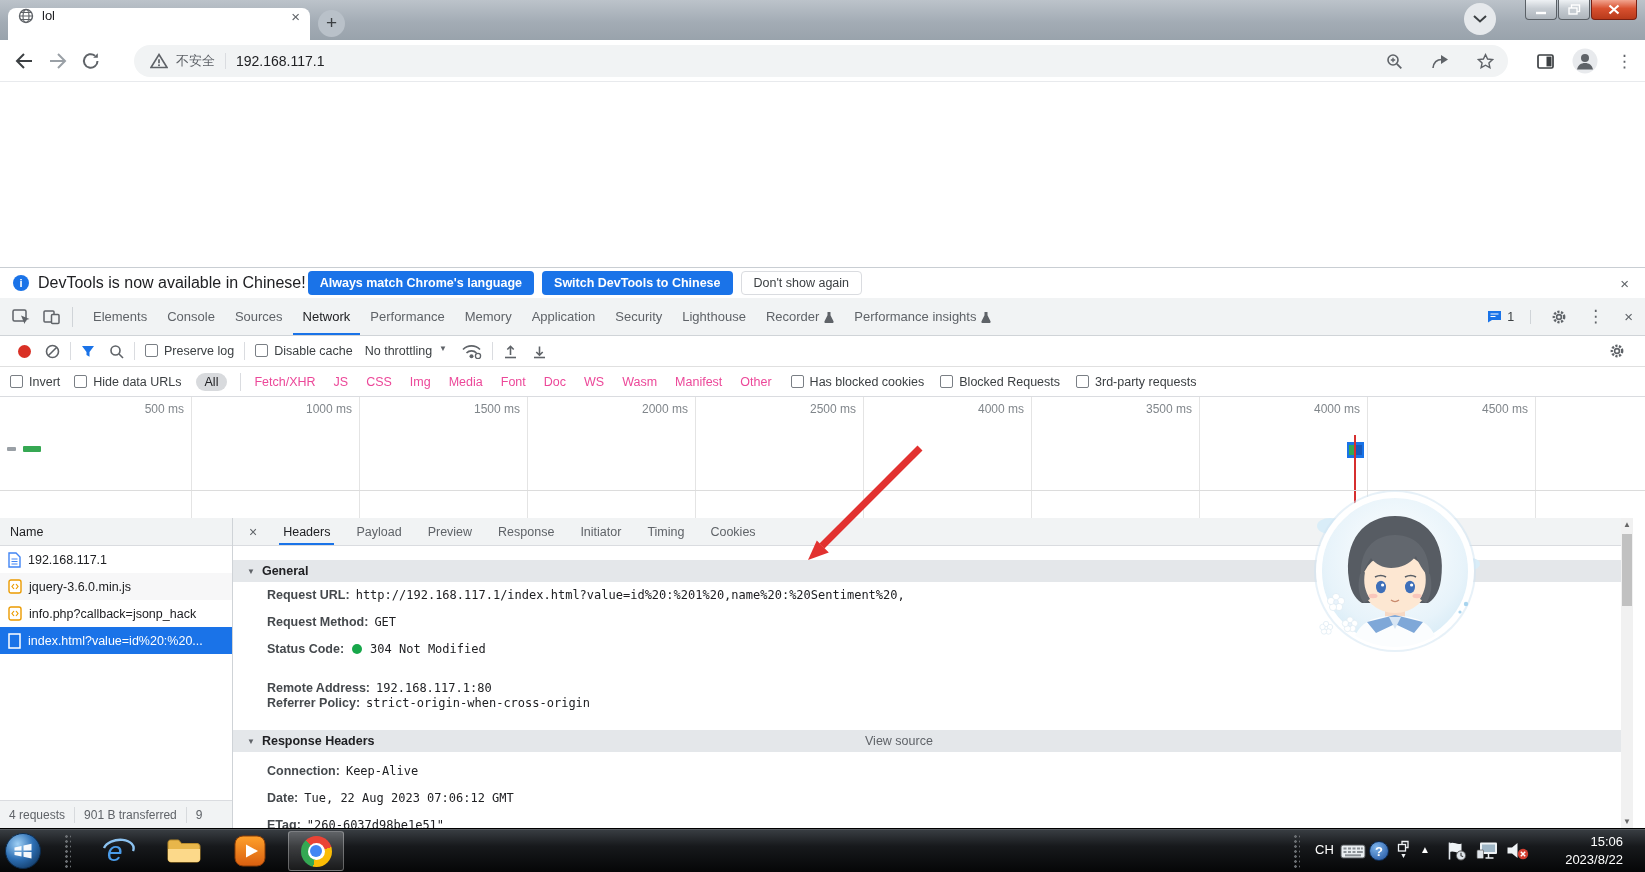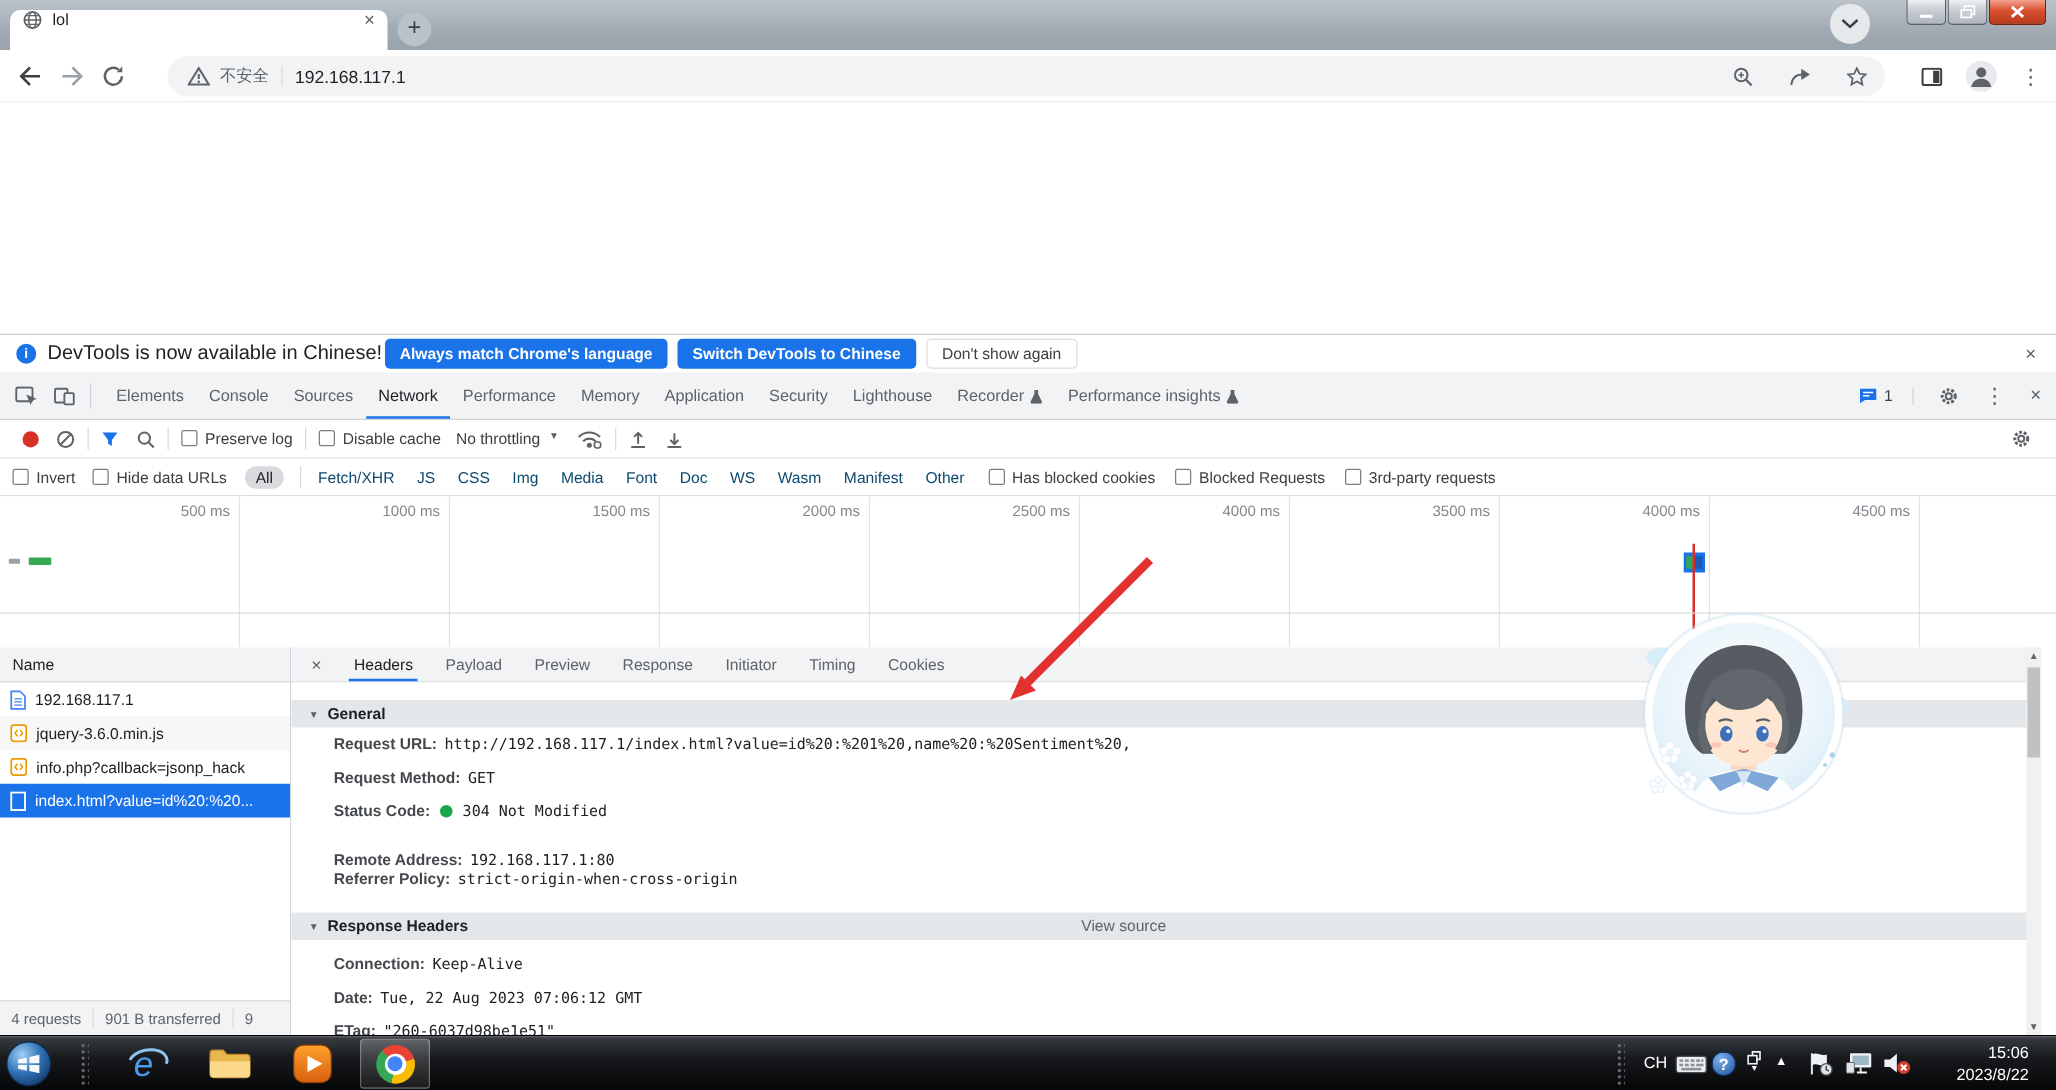--- a/index.html
+++ b/index.html
@@ -48,21 +48,21 @@
 #nettb{position:absolute;left:0;top:336px;width:1645px;height:31px;background:#fff;border-bottom:1px solid #e0e0e0;display:flex;align-items:center;font-size:12.5px;color:#3c4043}
 .tb-div{width:1px;height:18px;background:#dadce0;margin:0 10px}
 .rec{width:13px;height:13px;border-radius:50%;background:#d93025;margin-left:18px}
 .cb{appearance:none;width:13px;height:13px;border:1.5px solid #7a7f85;border-radius:2px;background:#fff;margin-right:6px;flex:none}
 .tb-item{display:flex;}
 .caret{font-size:8px;color:#5f6368;margin-left:7px}
 
 #filterrow{position:absolute;left:0;top:367px;width:1645px;height:30px;background:#fff;border-bottom:1px solid #dadce0;display:flex;align-items:center;font-size:12.5px;color:#3c4043}
 #filter-input{width:215px;height:100%;border:none;outline:none;border-right:1px solid #eee;padding-left:10px;font-size:12.5px;color:#202124}
 #filter-input::placeholder{color:#80868b}
-.chip{color:#0c4a6e;margin:0 9px;white-space:nowrap}
+.chip{color:#ec4899;margin:0 9px;white-space:nowrap}
 .chip.all{background:#d8dadd;color:#202124;border-radius:9px;padding:2px 9px;margin-left:14px}
 .f-div{width:1px;height:18px;background:#dadce0;margin:0 4px}
 
 #overview{position:absolute;left:0;top:397px;width:1645px;height:121px;background:#fff;overflow:hidden}
 .ov-line{position:absolute;top:0;width:1px;height:121px;background:#e4e4e4}
 .ov-tick{position:absolute;top:5px;width:130px;text-align:right;font-size:12px;color:#80868b}
 .ov-split{position:absolute;left:0;top:93px;width:1645px;height:1px;background:#dcdcdc}
 .ov-marker{position:absolute;left:1347px;top:45px;width:17px;height:16px;background:#1973e8;padding:3px 2px}
 .ov-marker-in{width:100%;height:100%;background:linear-gradient(90deg,#34a853 0 55%,#185abc 55%)}
 .ov-redline{position:absolute;left:1354px;top:38px;width:2px;height:83px;background:#d62f2f}

